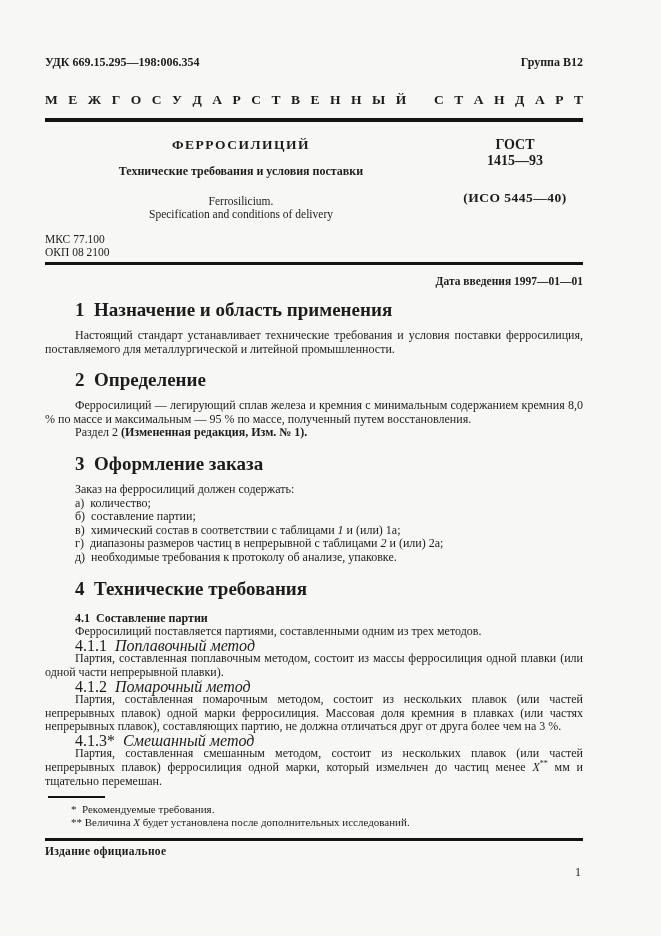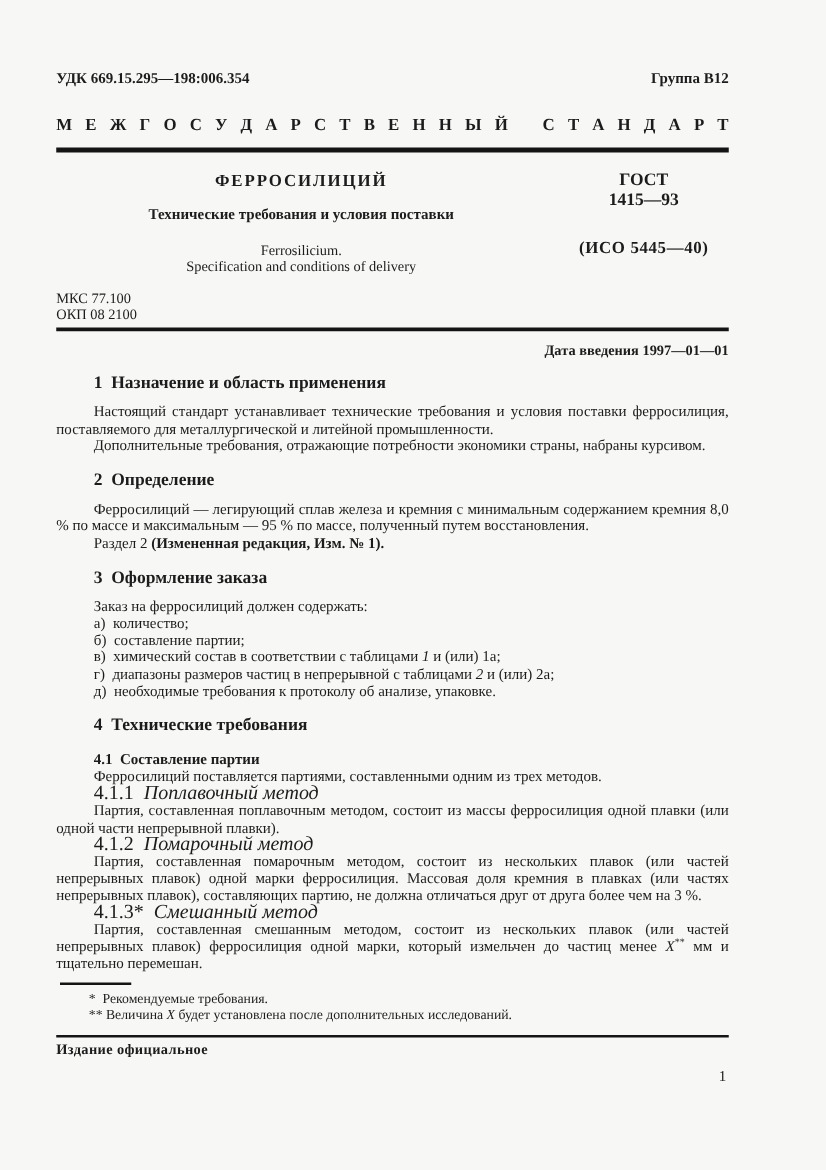--- a/index.html
+++ b/index.html
@@ -21,21 +21,21 @@
   .title-grid{display:flex;margin-top:15px;gap:10px;}
   .title-left{width:392px;text-align:center;}
   .title-right{flex:1;text-align:center;}
   .doc-title{font-size:13.5px;font-weight:bold;letter-spacing:1.5px;}
   .doc-subtitle{font-size:12px;font-weight:bold;margin-top:11px;}
   .doc-en{font-size:11.5px;margin-top:16px;line-height:13px;}
   .gost{font-size:14px;font-weight:bold;line-height:16px;white-space:pre-wrap;}
   .iso{font-size:13.5px;font-weight:bold;margin-top:21px;letter-spacing:0.5px;}
   .codes{font-size:11.5px;margin-top:12px;line-height:12.5px;}
   .date-line{text-align:right;font-weight:bold;font-size:11.5px;margin-top:10px;}
-  .sec-heading{font-size:14px;font-weight:bold;margin:12px 0 8px;text-indent:30px;white-space:pre-wrap;}
+  .sec-heading{font-size:19px;font-weight:bold;margin:12px 0 8px;text-indent:30px;white-space:pre-wrap;}
   .sec-heading.mt{margin-top:13px;}
   .para{font-size:12px;line-height:13.6px;text-align:justify;text-indent:30px;margin:0;}
   .li{font-size:12px;line-height:13.6px;text-indent:30px;white-space:pre-wrap;margin:0;}
   .sub{font-weight:bold;font-size:12px;line-height:13.6px;text-indent:30px;white-space:pre-wrap;margin-top:12px;}
   .method{font-size:16px;line-height:13.6px;text-indent:30px;white-space:pre-wrap;margin:0;}
   sup{font-size:8px;line-height:0;}
   .fn-sep{width:57px;height:2px;background:var(--rule);margin:8px 0 5px 3px;}
   .fn{font-size:11px;line-height:13px;text-indent:26px;white-space:pre-wrap;margin:0;}
   .rule-bottom{height:2.5px;background:var(--rule);margin-top:9px;}
   .edition{font-weight:bold;font-size:11.5px;margin-top:4px;letter-spacing:0.3px;}
@@ -103,21 +103,20 @@
     <div>МКС 77.100</div>
     <div>ОКП 08 2100</div>
   </div>
 
   <div class="rule-mid"></div>
 
   <div class="date-line">Дата введения 1997—01—01</div>
 
   <div class="sec-heading">1  Назначение и область применения</div>
   <p class="para">Настоящий стандарт устанавливает технические требования и условия поставки ферросилиция, поставляемого для металлургической и литейной промышленности.</p>
-  <p class="para">Дополнительные требования, отражающие потребности экономики страны, набраны курсивом.</p>
 
   <div class="sec-heading mt">2  Определение</div>
   <p class="para">Ферросилиций — легирующий сплав железа и кремния с минимальным содержанием кремния 8,0 % по массе и максимальным — 95 % по массе, полученный путем восстановления.</p>
   <p class="para"><span>Раздел 2 </span><span style="font-weight: bold;">(Измененная редакция, Изм. № 1).</span></p>
 
   <div class="sec-heading mt">3  Оформление заказа</div>
   <p class="para">Заказ на ферросилиций должен содержать:</p>
   <p class="li">а)  количество;</p>
   <p class="li">б)  составление партии;</p>
   <p class="li"><span>в)  химический состав в соответствии с таблицами </span><span style="font-style: italic;">1</span><span> и (или) 1а;</span></p>

